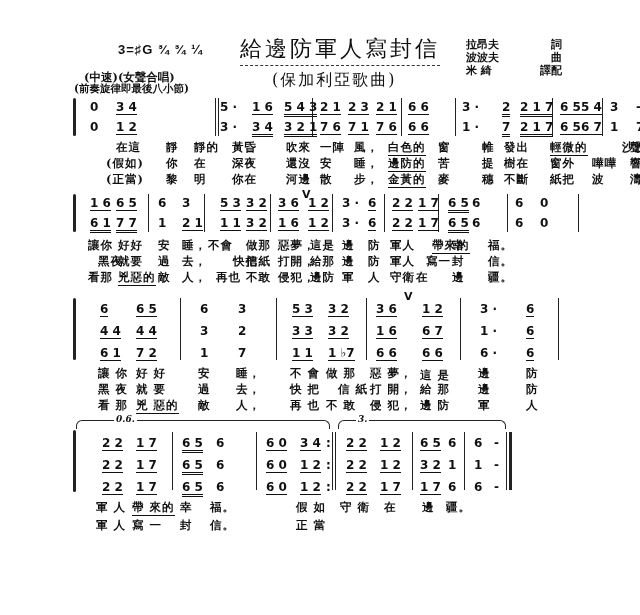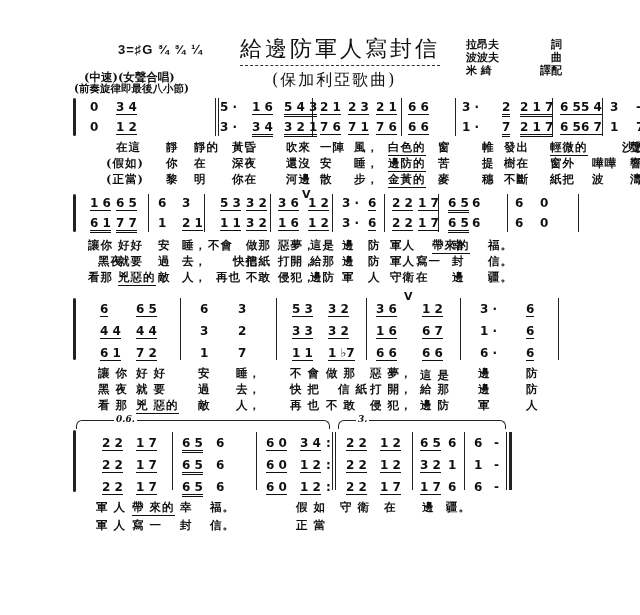--- a/index.html
+++ b/index.html
@@ -215,21 +215,21 @@
     <span class="lyric" style="left:48px;top:62px">就要</span>
     <span class="lyric" style="left:88px;top:62px">過</span>
     <span class="lyric" style="left:112px;top:62px">去，</span>
     <span class="lyric" style="left:163px;top:62px">快把</span>
     <span class="lyric" style="left:176px;top:62px">信紙</span>
     <span class="lyric" style="left:208px;top:62px">打開，</span>
     <span class="lyric" style="left:240px;top:62px">給那</span>
     <span class="lyric" style="left:272px;top:62px">邊</span>
     <span class="lyric" style="left:298px;top:62px">防</span>
     <span class="lyric" style="left:320px;top:62px">軍人</span>
-    <span class="lyric" style="left:346px;top:62px">寫一</span>
+    <span class="lyric" style="left:356px;top:62px">寫一</span>
     <span class="lyric" style="left:382px;top:62px">封</span>
     <span class="lyric" style="left:418px;top:62px">信。</span>
   </div>
   <div>
     <span class="lyric" style="left:18px;top:78px">看那</span>
     <span class="lyric u1" style="left:48px;top:78px">兇惡的</span>
     <span class="lyric" style="left:88px;top:78px">敵</span>
     <span class="lyric" style="left:112px;top:78px">人，</span>
     <span class="lyric" style="left:146px;top:78px">再也</span>
     <span class="lyric" style="left:176px;top:78px">不敢</span>

